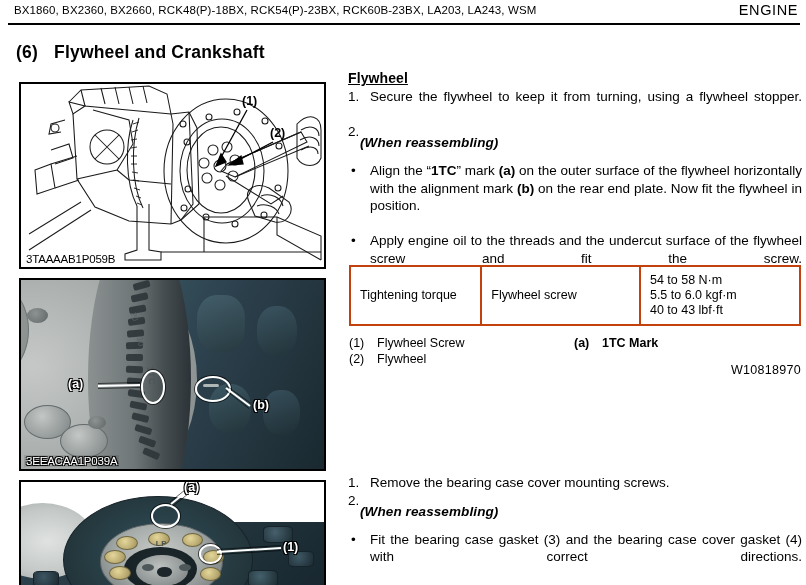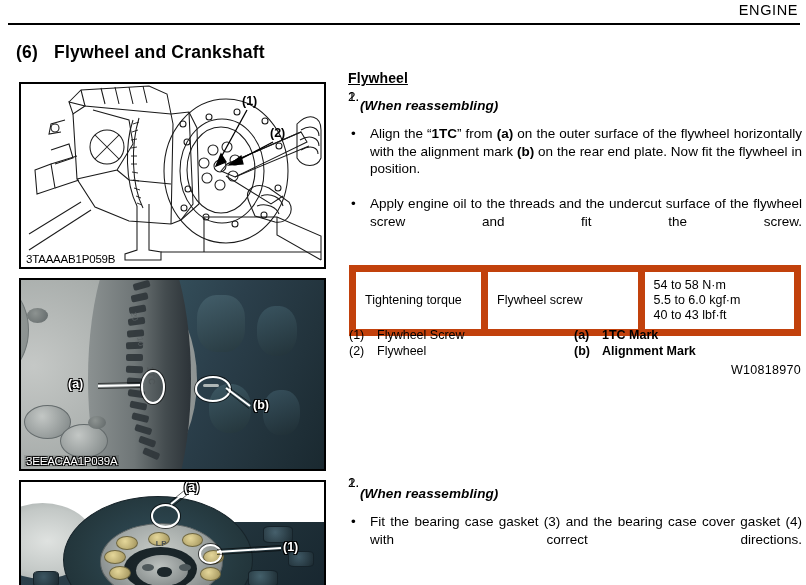--- a/index.html
+++ b/index.html
@@ -158,41 +158,41 @@
     position: absolute;
     left: 349px;
     top: 265px;
     width: 452px;
     border: 2px solid #000;
     border-collapse: collapse;
     box-sizing: border-box;
     font-size: 12.5px;
   }
   .torque-table td {
-    border: 7px solid #c2410c;
+    border: 2px solid #c2410c;
     padding: 6px 9px;
     vertical-align: middle;
     line-height: 15px;
   }
   .torque-table td.c1 { width: 124px; }
   .torque-table td.c2 { width: 160px; }
   .torque-table td.c3 { width: 166px; }
 
   
   .legend {
     position: absolute;
     left: 349px;
     top: 327px;
     width: 452px;
     font-size: 12.5px;
     line-height: 16px;
   }
   .legend .lcol {
     position: absolute;
-    top: 0;
+    top: 8px;
   }
   .legend .lcol.left  { left: 0px; }
   .legend .lcol.right { left: 225px; font-weight: bold; }
   .legend .lrow { white-space: nowrap; }
   .legend .lkey { display: inline-block; width: 28px; }
   .legend .lcol.left .lkey { font-weight: normal; }
 
   .ref-code {
     position: absolute;
     right: 5px;
@@ -217,20 +217,21 @@
     border: 2px solid #ffffff;
     border-radius: 50%;
     box-shadow: 0 0 0 1px rgba(0,0,0,0.65);
     z-index: 20;
   }
 </style>
 </head>
 <body>
 
 <div class="page-header">
+  <div class="models">BX1860,  BX2360,  BX2660,  RCK48(P)-18BX,  RCK54(P)-23BX,  RCK60B-23BX,  LA203,  LA243, WSM</div>
   <div class="section">ENGINE</div>
   <div class="rule"></div>
 </div>
 
 <div class="page-title">
   <span class="num">(6)</span><span>Flywheel and Crankshaft</span>
 </div>
 
 <div class="figure" id="figure-1">
   <div class="fig-inner">
@@ -478,30 +479,31 @@
   </svg>
   <div class="callout light" style="left:163px; top:-2px;">(a)</div>
   <div class="callout light" style="left:262px; top:58px;">(1)</div>
 </div>
 
 <div class="col-right">
   <div class="subhead">Flywheel</div>
   <ol class="steps">
     <li>
       <span class="marker">1.</span>
+      <span class="just">Secure the flywheel to keep it from turning, using a flywheel stopper.</span>
     </li>
     <li>
       <span class="marker">2.</span>
     </li>
   </ol>
   <div class="bold-line">(When reassembling)</div>
   <ul class="bullets">
     <li>
       <span class="marker">•</span>
-      <span class="just"><span>Align the “</span><span style="font-weight: bold;">1TC</span><span>” from </span><span style="font-weight: bold;">(a)</span><span> on the outer surface of the flywheel horizontally with the alignment mark </span><span style="font-weight: bold;">(b)</span><span> on the rear end plate. Now fit the flywheel in position.</span></span>
+      <span class="just"><span>Align the “</span><span style="font-weight: bold;">1TC</span><span>” mark </span><span style="font-weight: bold;">(a)</span><span> on the outer surface of the flywheel horizontally with the alignment mark </span><span style="font-weight: bold;">(b)</span><span> on the rear end plate. Now fit the flywheel in position.</span></span>
     </li>
     <li>
       <span class="marker">•</span>
       <span class="just"><span>Apply engine oil to the threads and the undercut surface of the flywheel screw and fit the screw.</span></span>
     </li>
   </ul>
 </div>
 
 <table class="torque-table">
   <tbody>
@@ -523,32 +525,30 @@
       <span class="lkey">(1)</span><span>Flywheel Screw</span>
     </div>
     <div class="lrow">
       <span class="lkey">(2)</span><span>Flywheel</span>
     </div>
   </div>
   <div class="lcol right">
     <div class="lrow">
       <span class="lkey">(a)</span><span>1TC Mark</span>
     </div>
-    <div class="lrow">
-      <span class="lkey">(b)</span><span>Alignment Mark</span>
-    </div>
   </div>
 </div>
 
 <div class="ref-code">W10818970</div>
 
 <div class="col-right-2">
   <ol class="steps">
     <li>
       <span class="marker">1.</span>
+      <span class="nojust">Remove the bearing case cover mounting screws.</span>
     </li>
     <li>
       <span class="marker">2.</span>
     </li>
   </ol>
   <div class="bold-line">(When reassembling)</div>
   <ul class="bullets">
     <li>
       <span class="marker">•</span>
       <span class="just">Fit the bearing case gasket (3) and the bearing case cover gasket (4) with correct directions.</span>

